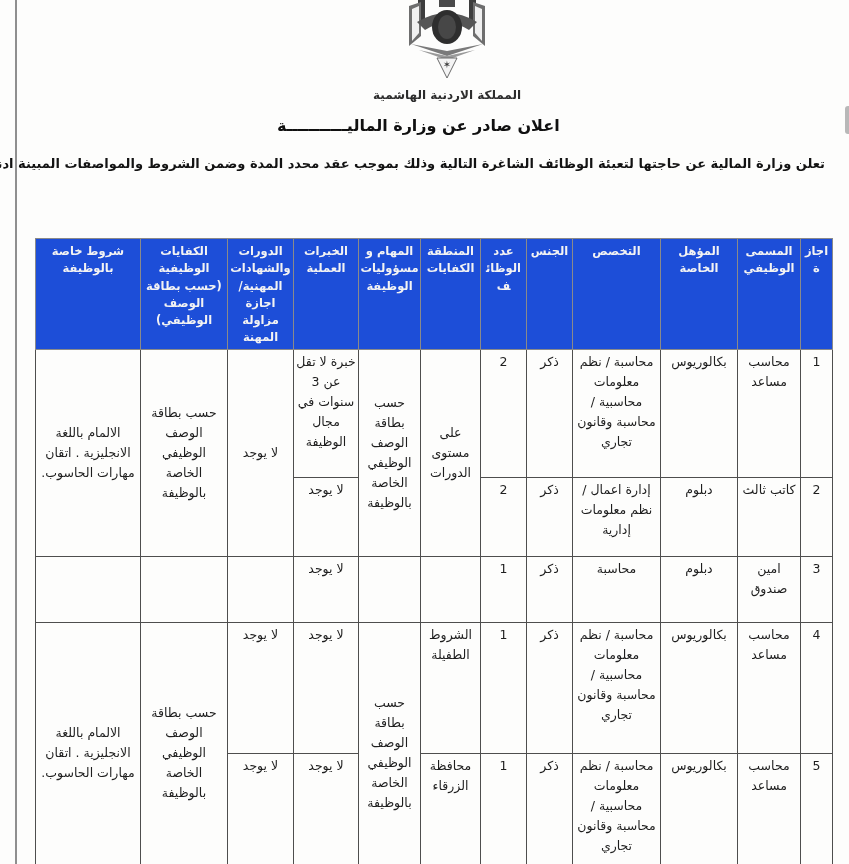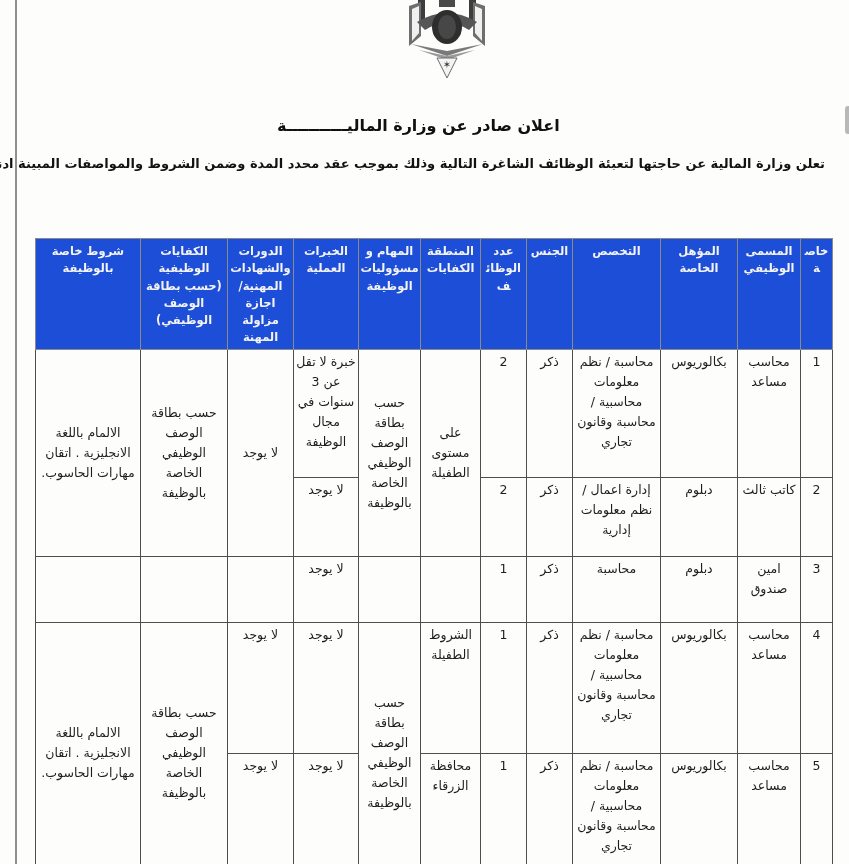--- a/index.html
+++ b/index.html
@@ -71,20 +71,21 @@
     <ellipse cx="48" cy="27" rx="15" ry="17" fill="#2e2e2e"></ellipse>
     <ellipse cx="48" cy="27" rx="9" ry="12" fill="#474747"></ellipse>
 
     <path d="M12,44 L48,56 L84,44 L48,51 Z" fill="#7a7a7a"></path>
     <path d="M20,50 L48,60 L76,50 L48,56 Z" fill="#9a9a9a"></path>
 
     <polygon points="38,58 58,58 48,78" fill="#f4f4f4" stroke="#6a6a6a" stroke-width="1"></polygon>
     <text x="48" y="68" font-size="10" text-anchor="middle" fill="#3b3b3b">✶</text>
   </svg>
 
+  <div class="calligraphy">المملكة الاردنية الهاشمية</div>
 
   <div class="doc-title">اعلان صادر عن وزارة الماليـــــــــــة</div>
 
   <div class="intro">
     <div class="l1">تعلن وزارة المالية عن حاجتها لتعبئة الوظائف الشاغرة التالية وذلك بموجب عقد محدد المدة وضمن الشروط والمواصفات المبينة ادناه</div>
   </div>
 
   <table class="jobs-table">
     <colgroup>
       <col style="width:32px">
@@ -95,21 +96,21 @@
         <col style="width:46px">
         <col style="width:60px">
         <col style="width:62px">
       <col style="width:65px">
         <col style="width:66px">
         <col style="width:87px">
         <col style="width:105px">
     </colgroup>
     <thead>
       <tr style="height:80px">
-        <td>خاصة</td>
+        <td>اجازة</td>
         <td>المسمى الوظيفي</td>
         <td>المؤهل الخاصة</td>
         <td>التخصص</td>
         <td>الجنس</td>
         <td>عدد الوظائف</td>
         <td>المنطقة الكفايات</td>
         <td>المهام و مسؤوليات الوظيفة</td>
         <td>الخبرات العملية</td>
         <td>الدورات والشهادات المهنية/اجازة مزاولة المهنة</td>
         <td>الكفايات الوظيفية (حسب بطاقة الوصف الوظيفي)</td>
@@ -117,21 +118,21 @@
       </tr>
     </thead>
     <tbody>
       <tr style="height:128px">
         <td>1</td>
         <td>محاسب مساعد</td>
         <td>بكالوريوس</td>
         <td>محاسبة / نظم معلومات محاسبية / محاسبة وقانون تجاري</td>
         <td>ذكر</td>
         <td>2</td>
-        <td class="mid" rowspan="2">على مستوى الطفيلة</td>
+        <td class="mid" rowspan="2">على مستوى الدورات</td>
         <td class="mid" rowspan="2">حسب بطاقة الوصف الوظيفي الخاصة بالوظيفة</td>
         <td>خبرة لا تقل عن 3 سنوات في مجال الوظيفة</td>
         <td class="mid" rowspan="2">لا يوجد</td>
         <td class="mid" rowspan="2">حسب بطاقة الوصف الوظيفي الخاصة بالوظيفة</td>
         <td class="mid" rowspan="2">الالمام باللغة الانجليزية . اتقان مهارات الحاسوب.</td>
       </tr>
       <tr style="height:79px">
         <td>2</td>
         <td>كاتب ثالث</td>
         <td>دبلوم</td>

